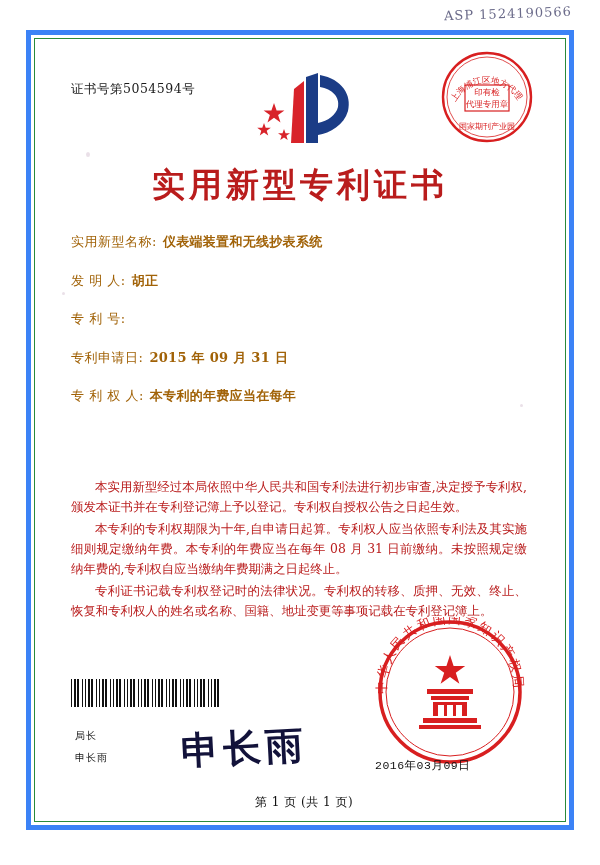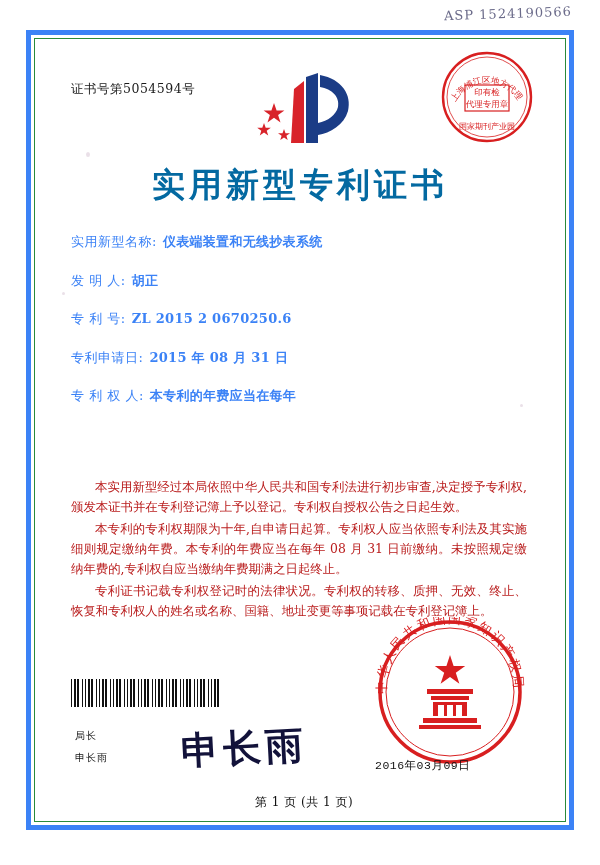--- a/index.html
+++ b/index.html
@@ -93,37 +93,37 @@
   .cert-title {
     position: absolute;
     left: 0;
     right: 0;
     top: 128px;
     text-align: center;
     font-family: "DejaVu Serif", serif;
     font-size: 33px;
     font-weight: bold;
     letter-spacing: 4px;
-    color: #0369a1;
+    color: #b91c1c;
   }
 
   
   .fields {
     position: absolute;
     left: 40px;
     top: 198px;
     right: 40px;
   }
   .field-row {
     display: flex;
     align-items: baseline;
     margin-bottom: 20.5px;
     font-family: "DejaVu Serif", serif;
     font-size: 13px;
-    color: #3b82f6;
+    color: #a16207;
   }
   .field-label {
     white-space: nowrap;
     letter-spacing: 0.5px;
   }
   .field-value {
     margin-left: 6px;
     letter-spacing: 0.3px;
     font-weight: bold;
   }
@@ -285,25 +285,24 @@
       <div class="field-row">
         <span class="field-label">实用新型名称:</span>
         <span class="field-value">仪表端装置和无线抄表系统</span>
       </div>
       <div class="field-row">
         <span class="field-label">发 明 人:</span>
         <span class="field-value">胡正</span>
       </div>
       <div class="field-row">
         <span class="field-label">专 利 号:</span>
-        <span class="field-value">ZL 2015 2 0670250.6</span>
       </div>
       <div class="field-row">
         <span class="field-label">专利申请日:</span>
-        <span class="field-value">2015 年 08 月 31 日</span>
+        <span class="field-value">2015 年 09 月 31 日</span>
       </div>
       <div class="field-row">
         <span class="field-label">专 利 权 人:</span>
         <span class="field-value">本专利的年费应当在每年</span>
       </div>
     </div>
 
     <div class="body-text">
       <p>本实用新型经过本局依照中华人民共和国专利法进行初步审查,决定授予专利权,颁发本证书并在专利登记簿上予以登记。专利权自授权公告之日起生效。</p>
       <p>本专利的专利权期限为十年,自申请日起算。专利权人应当依照专利法及其实施细则规定缴纳年费。本专利的年费应当在每年 08 月 31 日前缴纳。未按照规定缴纳年费的,专利权自应当缴纳年费期满之日起终止。</p>

